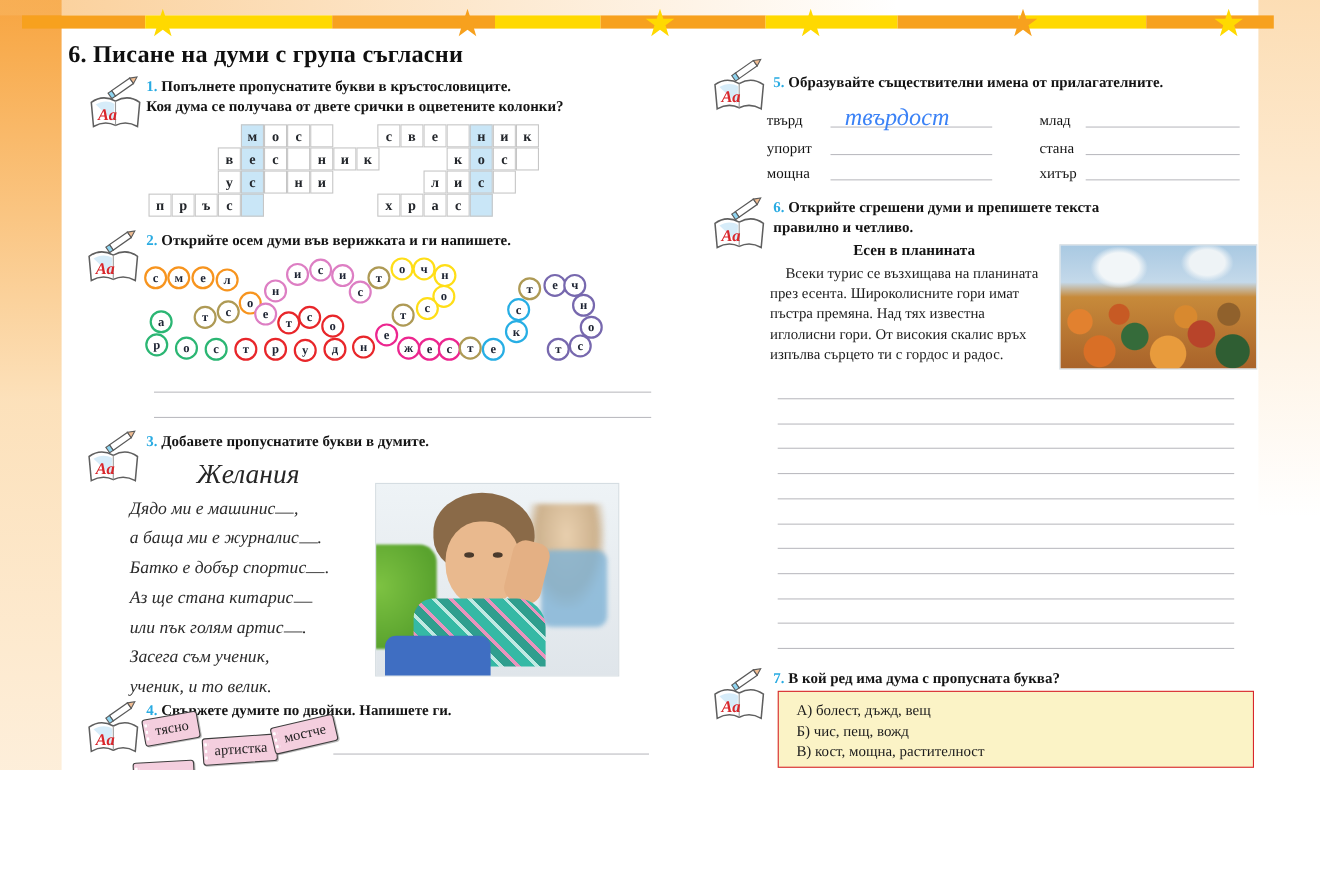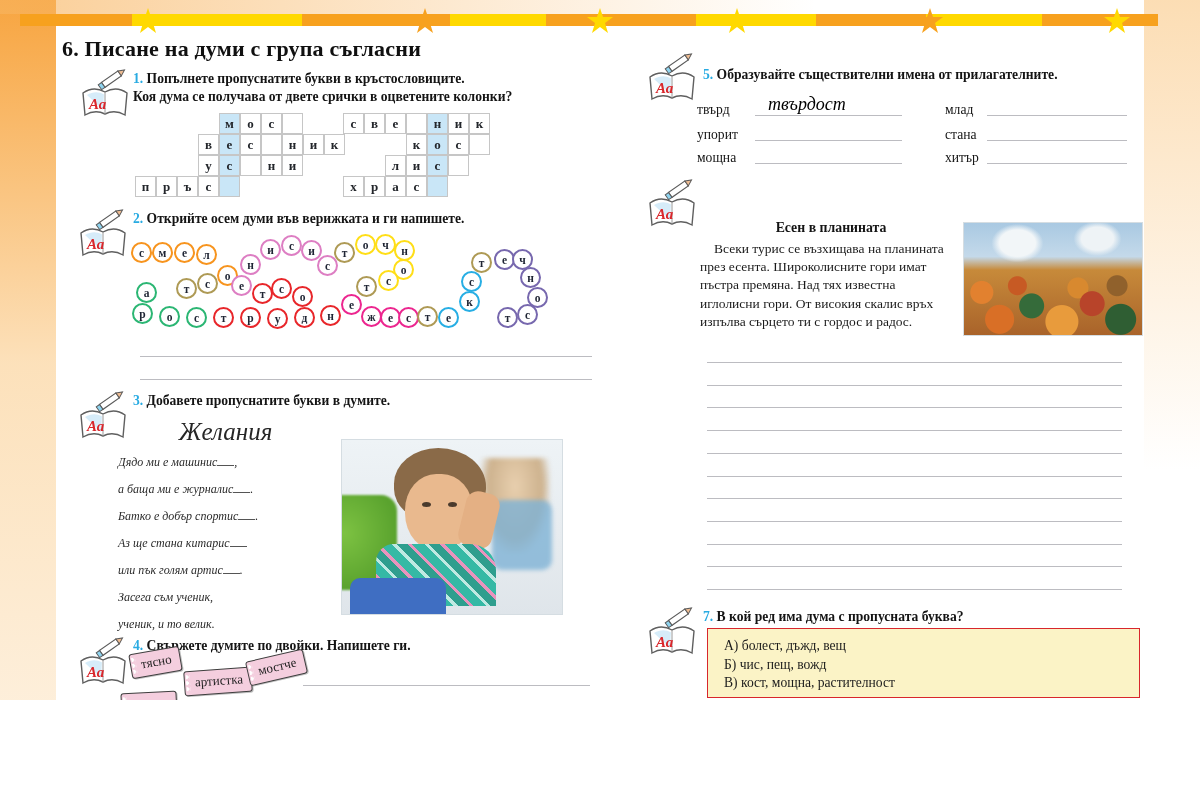--- a/index.html
+++ b/index.html
@@ -28,32 +28,32 @@
   .xcell.hl{background:#c9e6f7;}
   
   .chain-c{position:absolute;width:21px;height:21px;border-radius:50%;background:#fff;
            box-sizing:border-box;border:2px solid #999;display:flex;align-items:center;justify-content:center;
            font-weight:bold;font-size:11.5px;color:#1e2433;}
   
   .wline{position:absolute;height:0;border-top:1.3px solid #bcbcc1;}
   
   .hand-block{position:absolute;left:118px;top:415px;width:215px;}
   .hand-title{font-style:italic;font-size:25px;color:#262626;text-align:center;line-height:34px;}
-  .hand-line{font-style:italic;font-size:12px;color:#2b2b2b;line-height:27px;white-space:nowrap;}
+  .hand-line{font-style:italic;font-size:16px;color:#2b2b2b;line-height:27px;white-space:nowrap;}
   .blank{display:inline-block;width:17px;height:11px;border-bottom:1.1px solid #555;}
   
   .photo{position:absolute;overflow:hidden;border:1px solid #d5dde2;}
   
   .tag{position:absolute;background:#f4cede;border:1.4px solid #3e3e3e;border-radius:3px;
        font-size:13px;color:#1f1f1f;padding:3px 8px 4px 10px;white-space:nowrap;box-shadow:1px 1px 0 rgba(0,0,0,.25);}
   .tag::before{content:"";position:absolute;left:1px;top:2px;bottom:2px;width:4px;
        background:radial-gradient(circle at 1px 3px,#fff 1.6px,transparent 1.8px) 0 0/4px 6px repeat-y;}
   
   .t5-label{position:absolute;font-size:13.6px;color:#141414;}
-  .t5-answer{position:absolute;font-style:italic;font-size:18px;color:#000000;}
+  .t5-answer{position:absolute;font-style:italic;font-size:22px;color:#3b82f6;}
   
   .story-title{position:absolute;font-weight:bold;font-size:13.8px;color:#141414;}
   .story{position:absolute;font-size:13.5px;color:#1b1b1b;line-height:18.2px;width:262px;}
   .story div{white-space:nowrap;}
   
   .ybox{position:absolute;background:#fbf3c6;border:1.6px solid #d8262c;box-sizing:border-box;}
   .opt{font-size:13.6px;color:#1b1b1b;line-height:18.5px;white-space:nowrap;}
   
   .smiley-group{position:absolute;}
   .checkbox{position:absolute;width:25px;height:28px;border:2.4px solid #e03238;border-radius:7px;background:#fff;box-sizing:border-box;}
@@ -362,20 +362,25 @@
       <div class="t5-label" style="left: 697px; top: 150px;">мощна</div>
       <div class="wline" style="left: 755px; top: 163px; width: 147px;"></div>
       <div class="t5-label" style="left: 945px; top: 102px;">млад</div>
       <div class="wline" style="left: 987px; top: 115px; width: 140px;"></div>
       <div class="t5-label" style="left: 945px; top: 127px;">стана</div>
       <div class="wline" style="left: 987px; top: 140px; width: 140px;"></div>
       <div class="t5-label" style="left: 945px; top: 150px;">хитър</div>
       <div class="wline" style="left: 987px; top: 163px; width: 140px;"></div>
     </div>
 
+  <div class="task-text" style="left:703px;top:180px">
+    <span class="tnum">6.</span>
+    <span>Открийте сгрешени думи и препишете текста</span><br>
+    <span>правилно и четливо.</span>
+  </div>
 
   <div class="story-title" style="left:700px;top:220px;width:262px;text-align:center;">Есен в планината</div>
   <div class="story" style="left:700px;top:240px" id="story-lines">
       <div style="text-indent: 14px;">Всеки турис се възхищава на планината</div>
       <div style="text-indent: 0px;">през есента. Широколисните гори имат</div>
       <div style="text-indent: 0px;">пъстра премяна. Над тях известна</div>
       <div style="text-indent: 0px;">иглолисни гори. От високия скалис връх</div>
       <div style="text-indent: 0px;">изпълва сърцето ти с гордос и радос.</div>
     </div>
 

